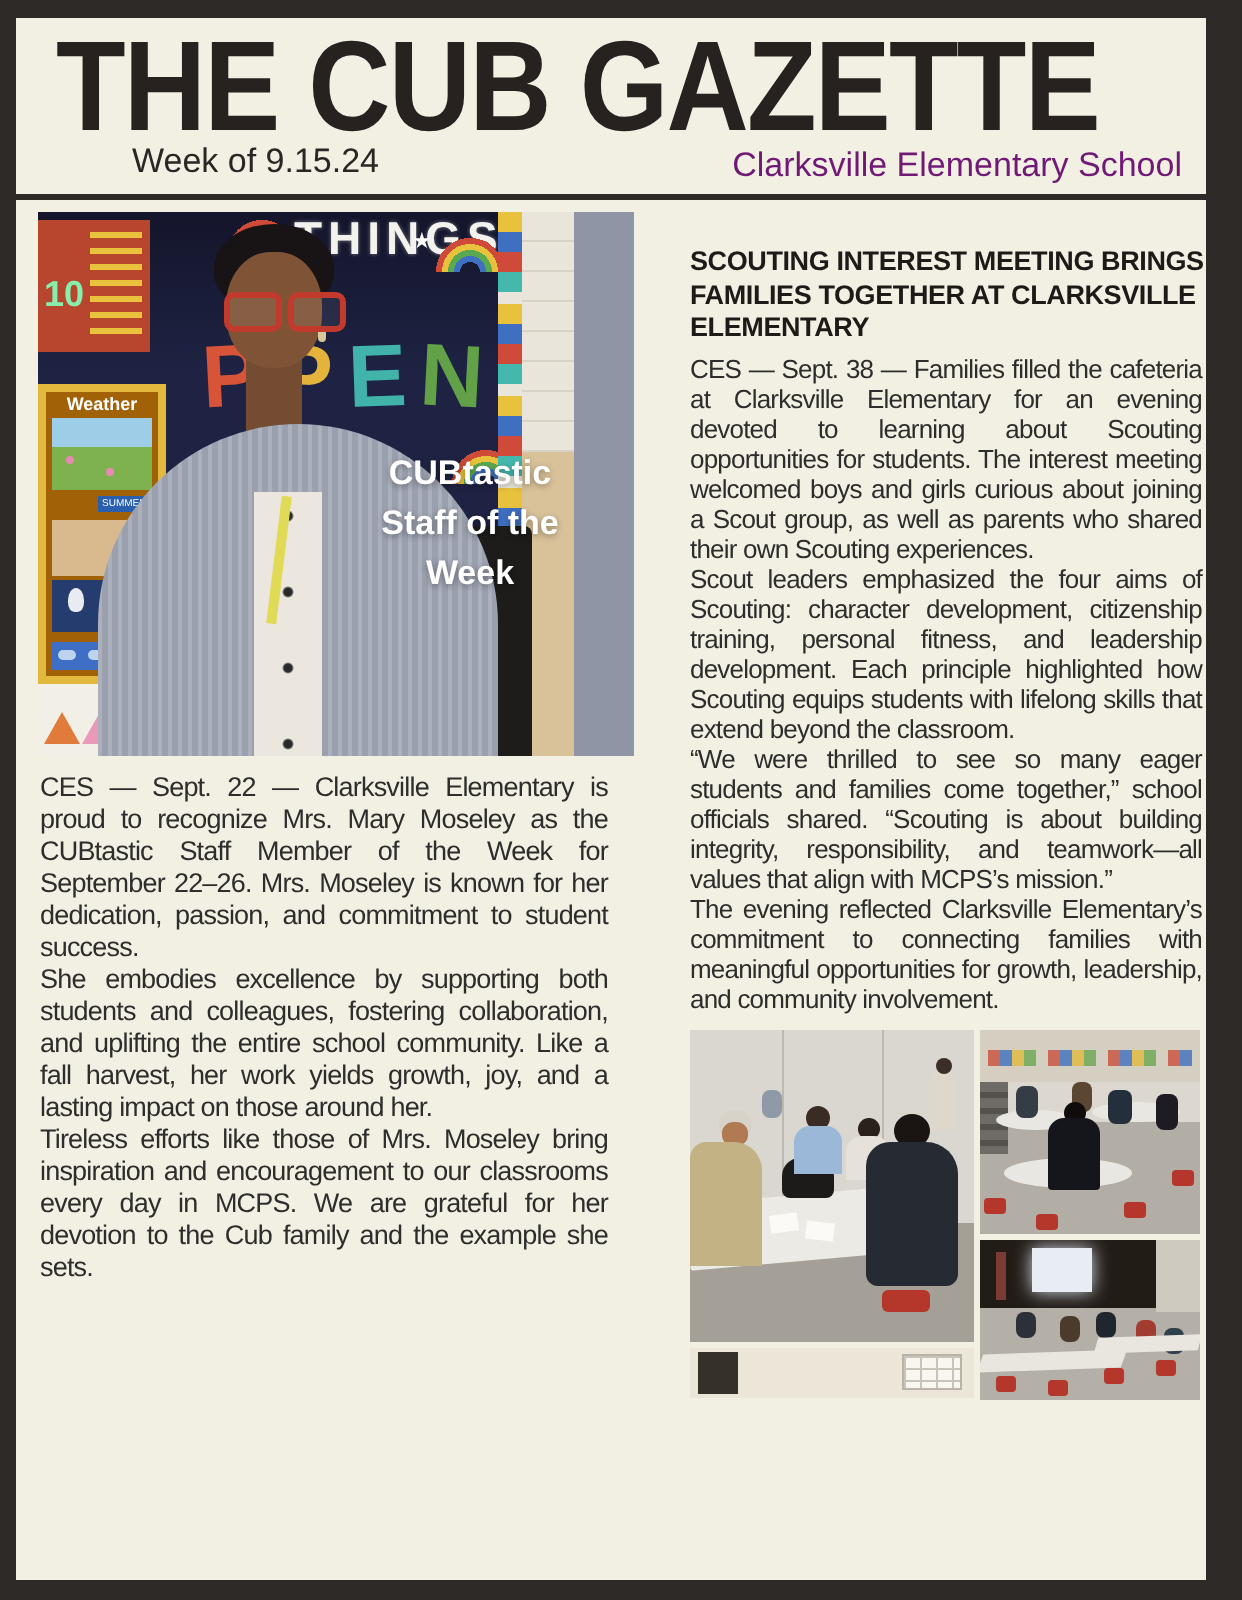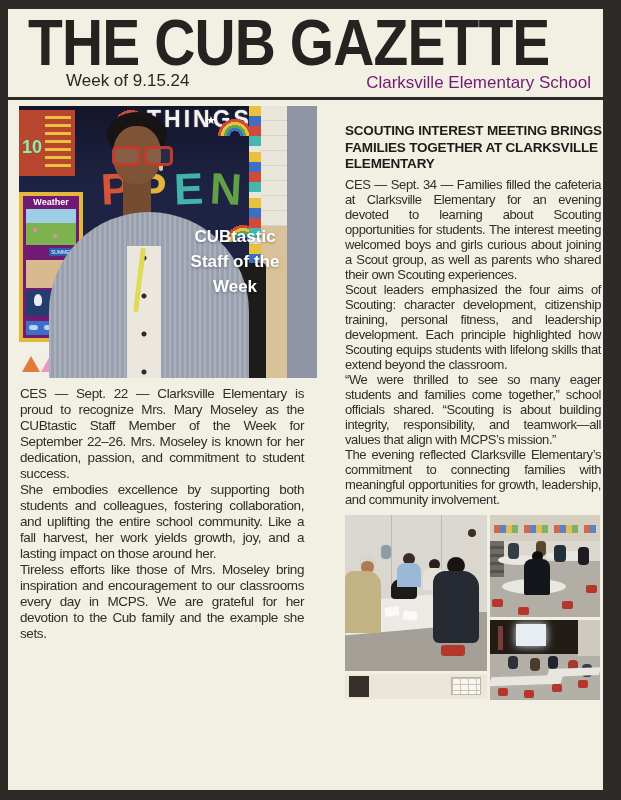--- a/index.html
+++ b/index.html
@@ -54,21 +54,21 @@
   .ph-zigzag{right:56px;top:0;width:12px;height:100%;z-index:5;
     background:repeating-linear-gradient(180deg,#e8c23c 0 10px,#3f6fc0 10px 20px,#cf4a38 20px 30px,#45b8ae 30px 40px,#e9e5da 40px 46px);}
   .ph-cabinet{right:30px;top:120px;width:26px;height:152px;background:#d9c29a;z-index:6;}
   .ph-cart{right:51px;bottom:0;width:58px;height:115px;background:#1d1c1b;border-radius:4px 4px 0 0;z-index:7;}
   .ph-plug{left:-5px;top:14px;width:14px;height:10px;background:#7cb63f;border-radius:2px;}
   .ph-wire{left:6px;top:22px;width:3px;height:30px;background:#e8e6e0;border-radius:2px;transform:rotate(14deg);}
   .ph-poster-red{left:0;top:4px;width:56px;height:66px;background:#b8462f;z-index:3;}
   .ph-poster-red .num{left:3px;bottom:18px;color:#86efac;font-weight:bold;font-size:18px;}
   .ph-poster-red .rows{right:4px;top:6px;width:26px;height:52px;
     background:repeating-linear-gradient(180deg,#e8c23c 0 3px,rgba(0,0,0,0) 3px 8px);}
-  .ph-poster-weather{left:0;top:86px;width:64px;height:150px;background:#701a75;border:4px solid #e2b93c;box-sizing:border-box;z-index:3;}
+  .ph-poster-weather{left:0;top:86px;width:64px;height:150px;background:#a16207;border:4px solid #e2b93c;box-sizing:border-box;z-index:3;}
   .wx-title{left:0;top:1px;width:100%;text-align:center;color:#fff;font-weight:bold;font-size:9px;}
   .wx-green{left:3px;top:13px;width:50px;height:36px;background:linear-gradient(#9ecde8 0 40%,#7db24f 40%);}
   .wx-dot1,.wx-dot2{width:4px;height:4px;border-radius:50%;background:#e88ab0;}
   .wx-dot1{left:10px;top:32px;} .wx-dot2{left:30px;top:38px;}
   .wx-summer{left:26px;top:52px;background:#2a5fb0;color:#fff;font-size:5px;padding:1px 2px;}
   .wx-tan{left:3px;top:64px;width:50px;height:28px;background:#d9b98e;}
   .wx-winter{left:3px;top:94px;width:50px;height:26px;background:#253c6e;}
   .wx-snow{left:8px;top:4px;width:8px;height:12px;background:#e8ecf2;border-radius:50% 50% 40% 40%;}
   .wx-icons{left:3px;bottom:3px;width:50px;height:14px;background:#3f6fc4;}
   .wx-icons i{position:absolute;width:9px;height:5px;border-radius:4px;background:#bcd4ee;top:4px;}
@@ -235,21 +235,21 @@
       <div class="article-text">
           <p>CES — Sept. 22 — Clarksville Elementary is proud to recognize Mrs. Mary Moseley as the CUBtastic Staff Member of the Week for September 22–26. Mrs. Moseley is known for her dedication, passion, and commitment to student success.</p>
           <p>She embodies excellence by supporting both students and colleagues, fostering collaboration, and uplifting the entire school community. Like a fall harvest, her work yields growth, joy, and a lasting impact on those around her.</p>
           <p>Tireless efforts like those of Mrs. Moseley bring inspiration and encouragement to our classrooms every day in MCPS. We are grateful for her devotion to the Cub family and the example she sets.</p>
         </div>
     </div>
 
     <div class="col-right">
       <h2 class="headline">SCOUTING INTEREST MEETING BRINGS FAMILIES TOGETHER AT CLARKSVILLE ELEMENTARY</h2>
       <div class="article-text">
-          <p>CES — Sept. 34 — Families filled the cafeteria at Clarksville Elementary for an evening devoted to learning about Scouting opportunities for students. The interest meeting welcomed boys and girls curious about joining a Scout group, as well as parents who shared their own Scouting experiences.</p>
+          <p>CES — Sept. 38 — Families filled the cafeteria at Clarksville Elementary for an evening devoted to learning about Scouting opportunities for students. The interest meeting welcomed boys and girls curious about joining a Scout group, as well as parents who shared their own Scouting experiences.</p>
           <p>Scout leaders emphasized the four aims of Scouting: character development, citizenship training, personal fitness, and leadership development. Each principle highlighted how Scouting equips students with lifelong skills that extend beyond the classroom.</p>
           <p>“We were thrilled to see so many eager students and families come together,” school officials shared. “Scouting is about building integrity, responsibility, and teamwork—all values that align with MCPS’s mission.”</p>
           <p>The evening reflected Clarksville Elementary’s commitment to connecting families with meaningful opportunities for growth, leadership, and community involvement.</p>
         </div>
 
       <div class="collage">
         <div class="collage-col">
           <div class="cphoto photoA">
             <span class="pa-line1"></span>
             <span class="pa-line2"></span>

